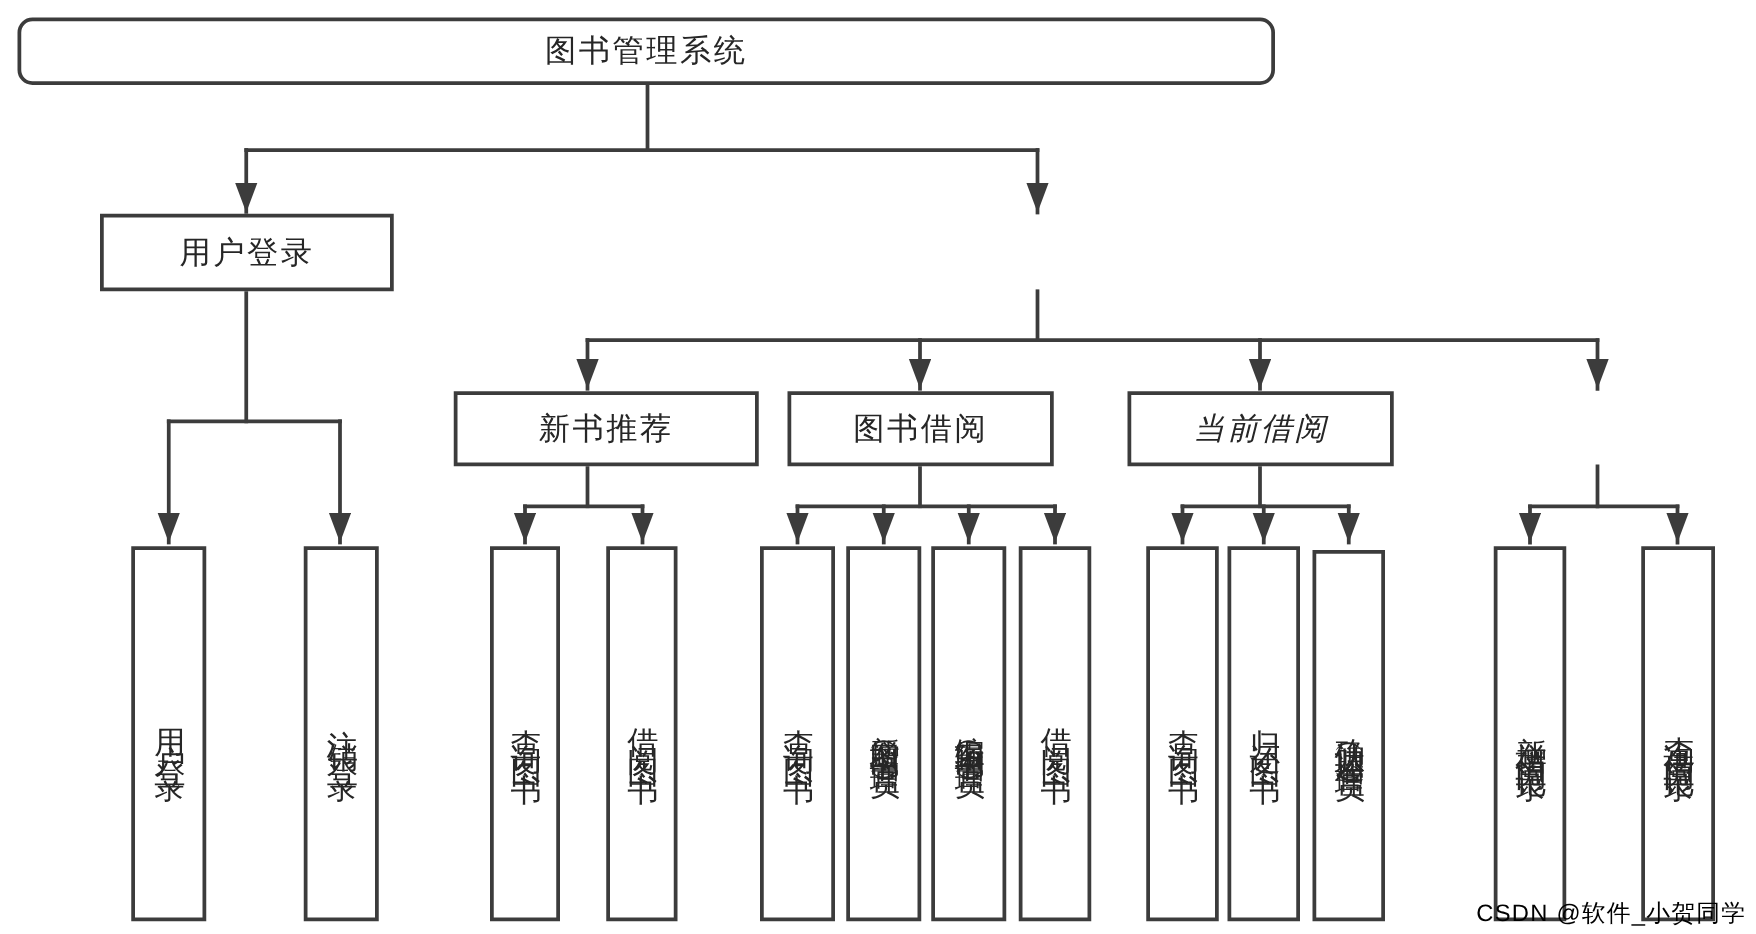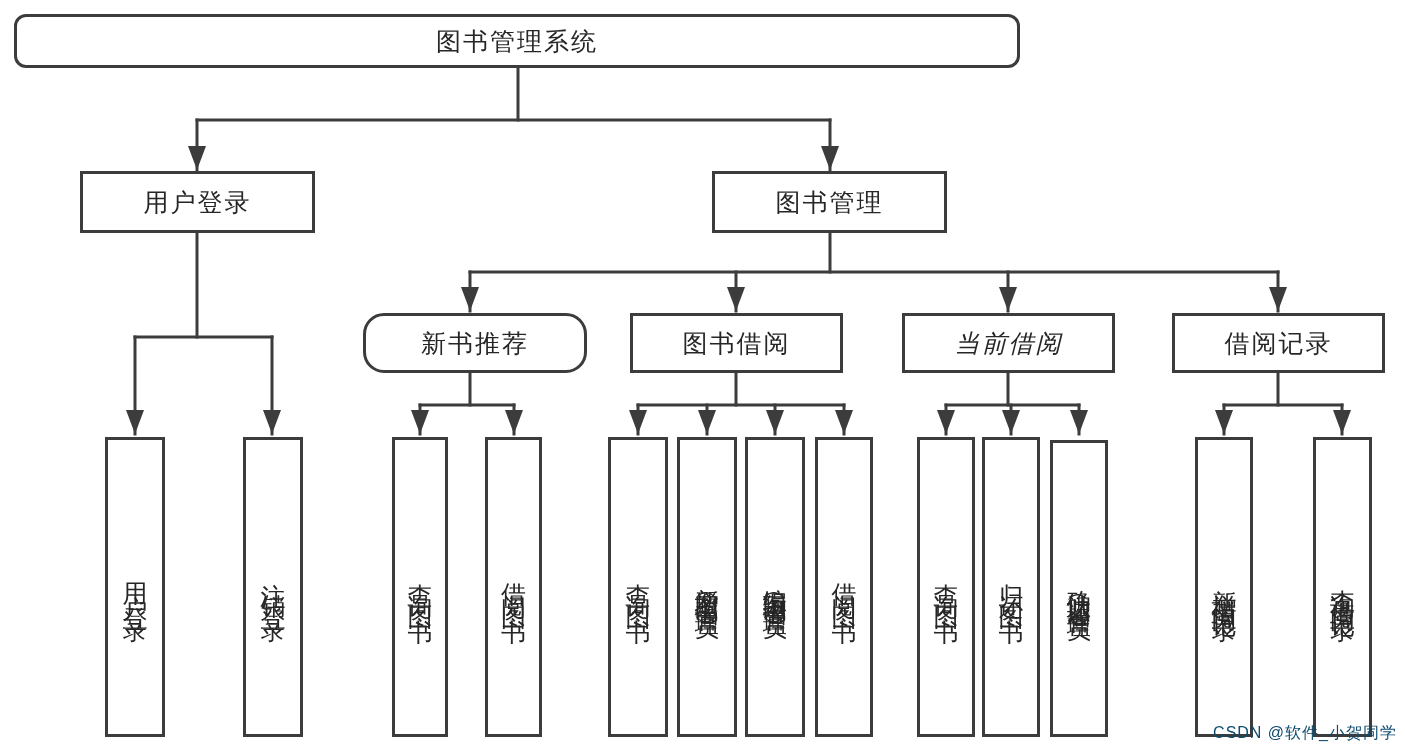--- a/index.html
+++ b/index.html
@@ -33,22 +33,22 @@
     writing-mode:vertical-rl;
     text-orientation:mixed;
     font-size:25px;
     letter-spacing:6px;
   }
   .leaf.loose { letter-spacing:12px; }
   .leaf.dense { font-size:24px; letter-spacing:4px; }
   .watermark {
     position:absolute;
     right:8px; bottom:3px;
-    font-size:16px;
-    color:#0c4a6e;
+    font-size:19px;
+    color:#000000;
     letter-spacing:1px;
     z-index:5;
   }
 </style>
 </head>
 <body>
 
 <div class="stage">
 
   <svg class="connectors" viewBox="0 0 1405 747" xmlns="http://www.w3.org/2000/svg">
@@ -97,26 +97,24 @@
       <line x1="1278" y1="373" x2="1278" y2="405"></line>
       <line x1="1224" y1="405" x2="1342" y2="405"></line>
       <line x1="1224" y1="405" x2="1224" y2="434" marker-end="url(#arrow)"></line>
       <line x1="1342" y1="405" x2="1342" y2="434" marker-end="url(#arrow)"></line>
     </g>
   </svg>
 
   <div class="box hlabel" style="left:14px; top:14px; width:1006px; height:54px;border-radius:12px;">图书管理系统</div>
 
   <div class="box hlabel" style="left:80px; top:171px; width:235px; height:62px;">用户登录</div>
-  <div class="box hlabel" style="left:712px; top:171px; width:235px; height:62px;">图书管理</div>
 
-  <div class="box hlabel" style="left:363px; top:313px; width:224px; height:60px;border-radius:21px;">新书推荐</div>
+  <div class="box hlabel" style="left:363px; top:313px; width:244px; height:60px;">新书推荐</div>
   <div class="box hlabel" style="left:630px; top:313px; width:213px; height:60px;">图书借阅</div>
   <div class="box hlabel" style="left:902px; top:313px; width:213px; height:60px;font-style:italic;">当前借阅</div>
-  <div class="box hlabel" style="left:1172px; top:313px; width:213px; height:60px;">借阅记录</div>
 
   <div class="box leaf loose" style="left:105px; top:437px; width:60px; height:300px;">用户登录</div>
   <div class="box leaf loose" style="left:243px; top:437px; width:60px; height:300px;">注销登录</div>
 
   <div class="box leaf loose" style="left:392px; top:437px; width:56px; height:300px;">查询图书</div>
   <div class="box leaf loose" style="left:485px; top:437px; width:57px; height:300px;">借阅图书</div>
 
   <div class="box leaf loose" style="left:608px; top:437px; width:60px; height:300px;">查询图书</div>
   <div class="box leaf dense" style="left:677px; top:437px; width:60px; height:300px;">新增图书（管理员）</div>
   <div class="box leaf dense" style="left:745px; top:437px; width:60px; height:300px;">编辑图书（管理员）</div>

